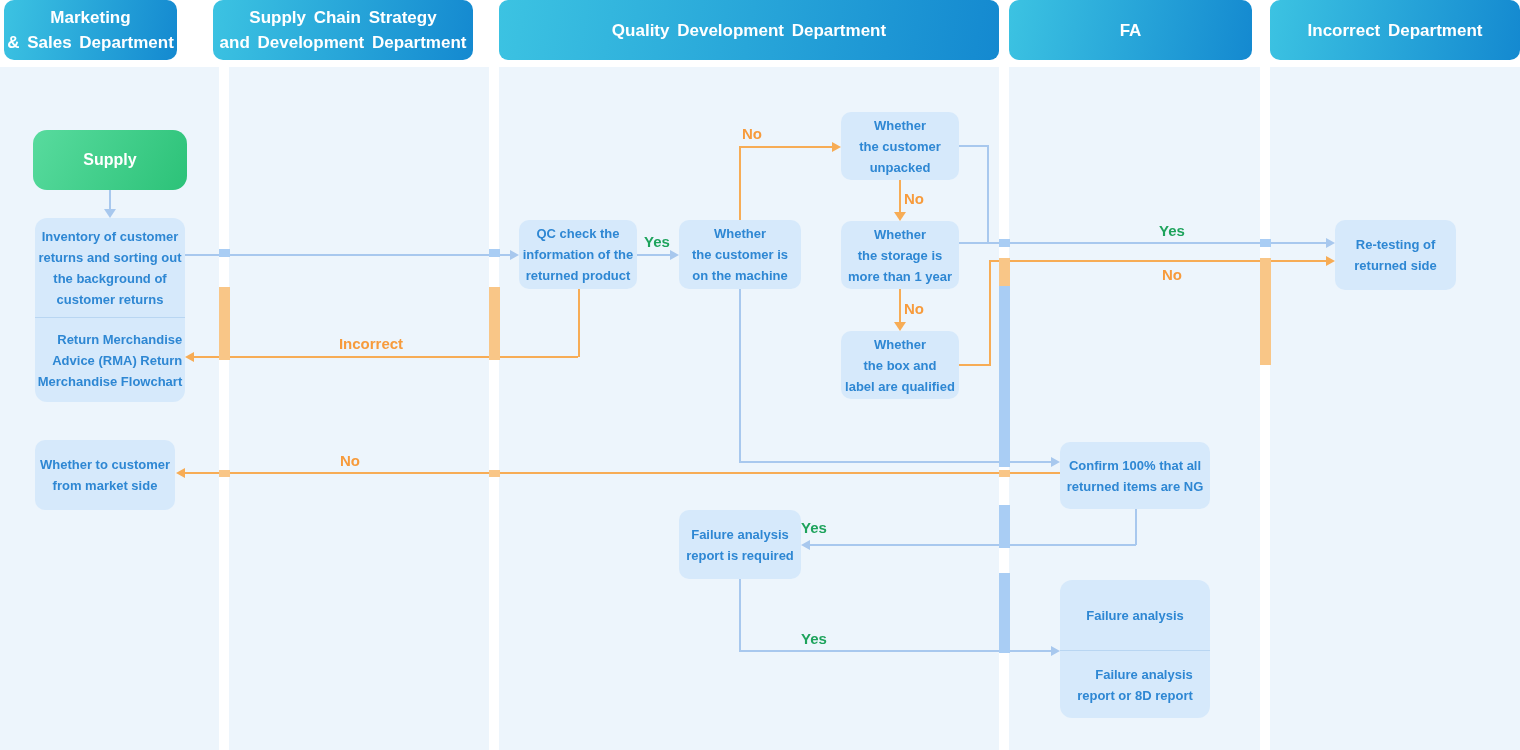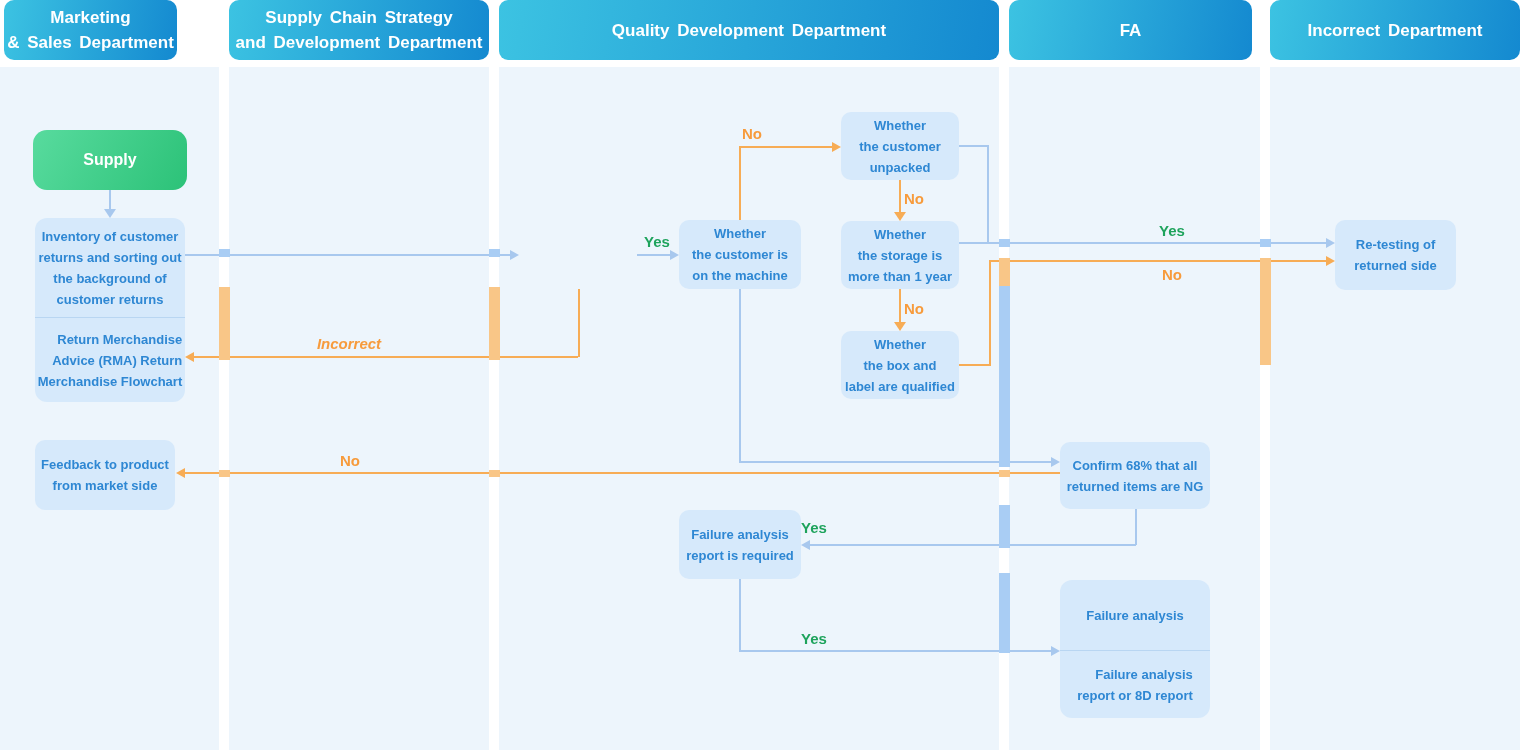--- a/index.html
+++ b/index.html
@@ -77,21 +77,21 @@
 <div id="stage">
 
   <div class="lane-body" style="left:0;width:219px;"></div>
   <div class="lane-body" style="left:229px;width:260px;"></div>
   <div class="lane-body" style="left:499px;width:500px;"></div>
   <div class="lane-body" style="left:1009px;width:251px;"></div>
   <div class="lane-body" style="left:1270px;width:250px;"></div>
 
   <div class="lane-head" style="left:4px;width:173px;">Marketing
 &amp; Sales Department</div>
-  <div class="lane-head" style="left:229px;width:260px;">Supply Chain Strategy
+  <div class="lane-head" style="left:213px;width:260px;">Supply Chain Strategy
 and Development Department</div>
   <div class="lane-head" style="left:499px;width:500px;border-radius:9px;">Quality Development Department</div>
   <div class="lane-head" style="left:1009px;width:243px;">FA</div>
   <div class="lane-head" style="left:1270px;width:250px;">Incorrect Department</div>
 
   <div class="ln blue" style="left:109px;top:190px;width:2px;height:20px;"></div>
   <div class="ln blue" style="left:185px;top:254px;width:325px;height:2px;"></div>
   <div class="ln blue" style="left:637px;top:254px;width:33px;height:2px;"></div>
   <div class="ln blue" style="left:739px;top:289px;width:2px;height:173px;"></div>
   <div class="ln blue" style="left:739px;top:461px;width:312px;height:2px;"></div>
@@ -148,35 +148,38 @@
   <div class="node-stack" style="left:35px;top:218px;width:150px;height:184px;">
     <div class="sect" style="height:99px;">Inventory of customer
 returns and sorting out
 the background of
 customer returns</div>
     <div class="sect" style="flex:1;">Return Merchandise
 Advice (RMA) Return
 Merchandise Flowchart</div>
   </div>
 
-  <div class="node" style="left:35px;top:440px;width:140px;height:70px;">Feedback to product
+  <div class="node" style="left:35px;top:440px;width:140px;height:70px;">Whether to customer
 from market side</div>
+  <div class="node" style="left:519px;top:220px;width:118px;height:69px;">QC check the
+information of the
+returned product</div>
   <div class="node" style="left:679px;top:220px;width:122px;height:69px;">Whether
 the customer is
 on the machine</div>
   <div class="node" style="left:841px;top:112px;width:118px;height:68px;">Whether
 the customer
 unpacked</div>
   <div class="node" style="left:841px;top:221px;width:118px;height:68px;">Whether
 the storage is
 more than 1 year</div>
   <div class="node" style="left:841px;top:331px;width:118px;height:68px;">Whether
 the box and
 label are qualified</div>
-  <div class="node" style="left:1060px;top:442px;width:150px;height:67px;">Confirm 68% that all
+  <div class="node" style="left:1060px;top:442px;width:150px;height:67px;">Confirm 100% that all
 returned items are NG</div>
   <div class="node" style="left:679px;top:510px;width:122px;height:69px;">Failure analysis
 report is required</div>
 
   <div class="node-stack" style="left:1060px;top:580px;width:150px;height:138px;">
     <div class="sect" style="height:70px;">Failure analysis</div>
     <div class="sect" style="flex:1;">Failure analysis
 report or 8D report</div>
   </div>
 
@@ -185,15 +188,15 @@
 
   <span class="elbl green" style="left:657px;top:241px;">Yes</span>
   <span class="elbl green" style="left:1172px;top:230px;">Yes</span>
   <span class="elbl green" style="left:814px;top:527px;">Yes</span>
   <span class="elbl green" style="left:814px;top:638px;">Yes</span>
   <span class="elbl orange" style="left:752px;top:133px;">No</span>
   <span class="elbl orange" style="left:914px;top:198px;">No</span>
   <span class="elbl orange" style="left:914px;top:308px;">No</span>
   <span class="elbl orange" style="left:1172px;top:274px;">No</span>
   <span class="elbl orange" style="left:350px;top:460px;">No</span>
-  <span class="elbl orange" style="left:349px;top:343px;font-style:italic;">Incorrect</span>
+  <span class="elbl orange" style="left:371px;top:343px;">Incorrect</span>
 
 </div>
 
 </body></html>

